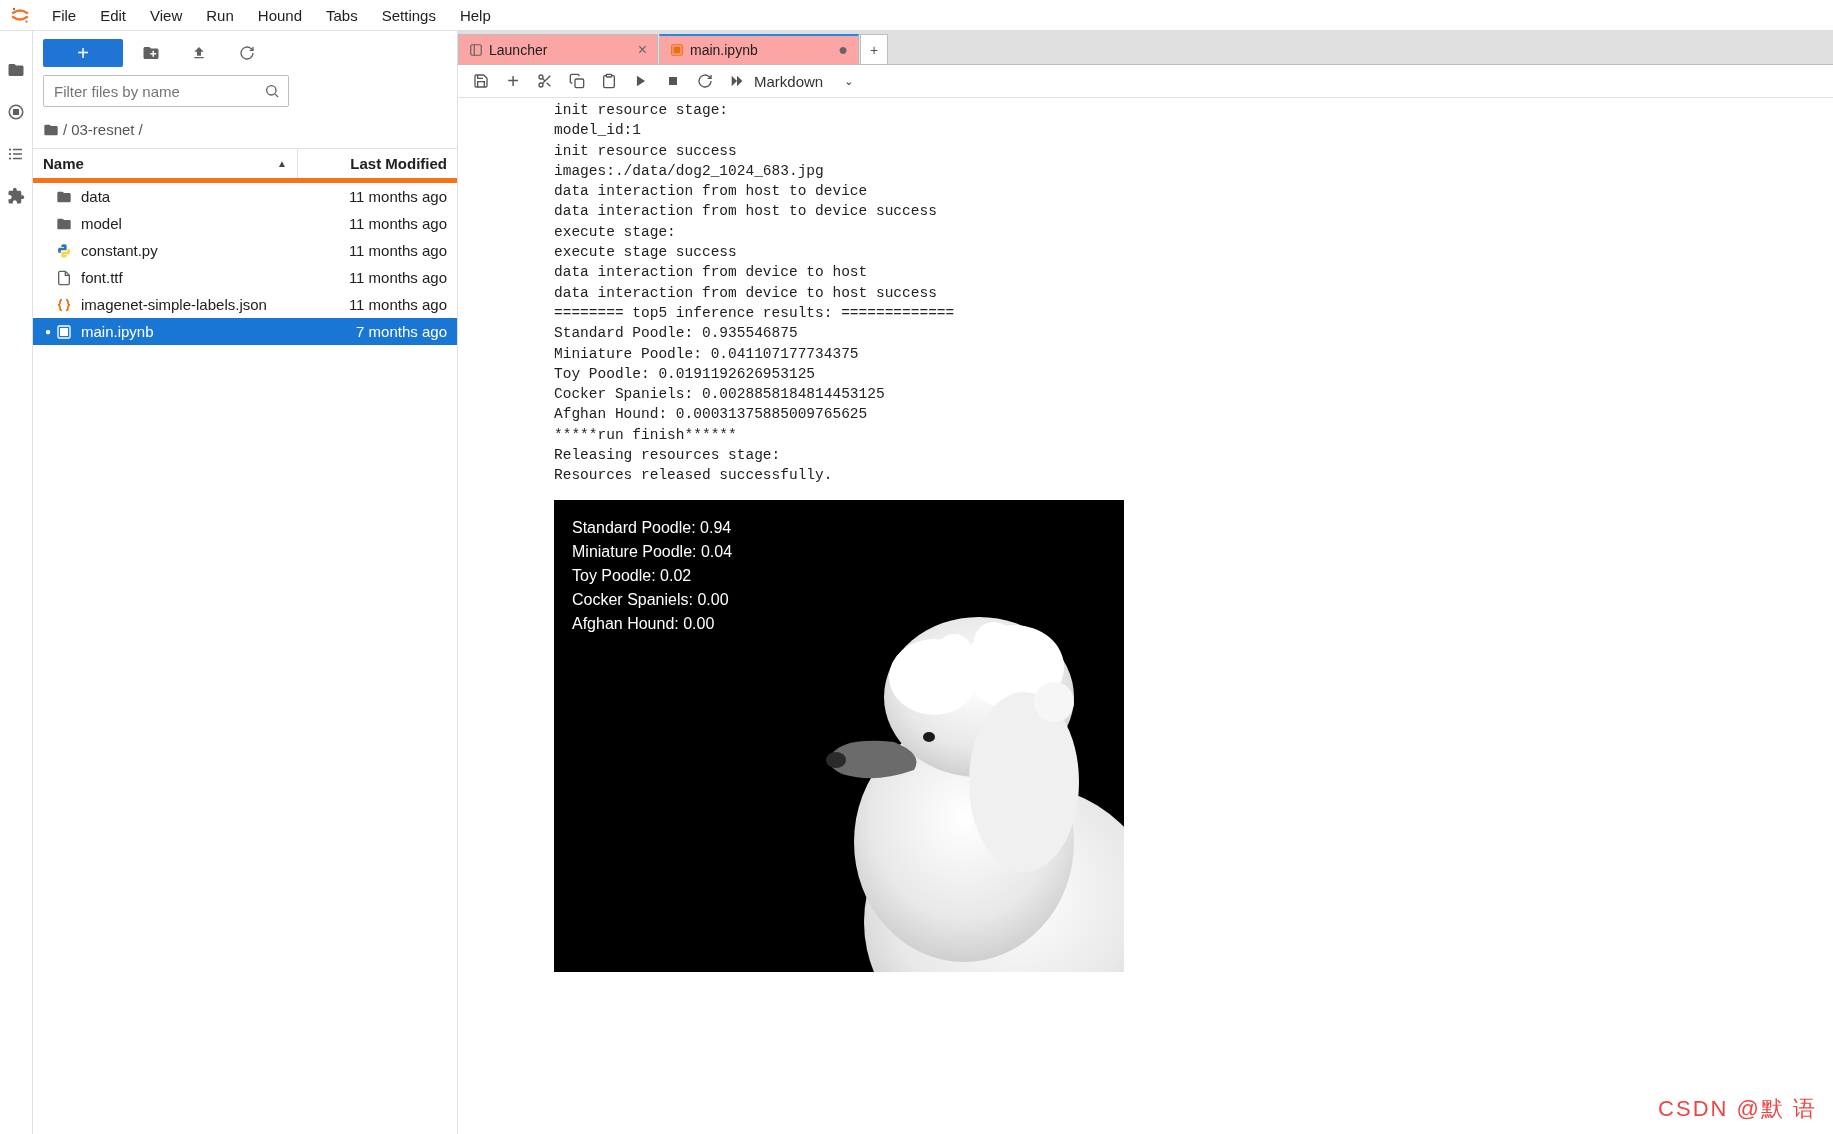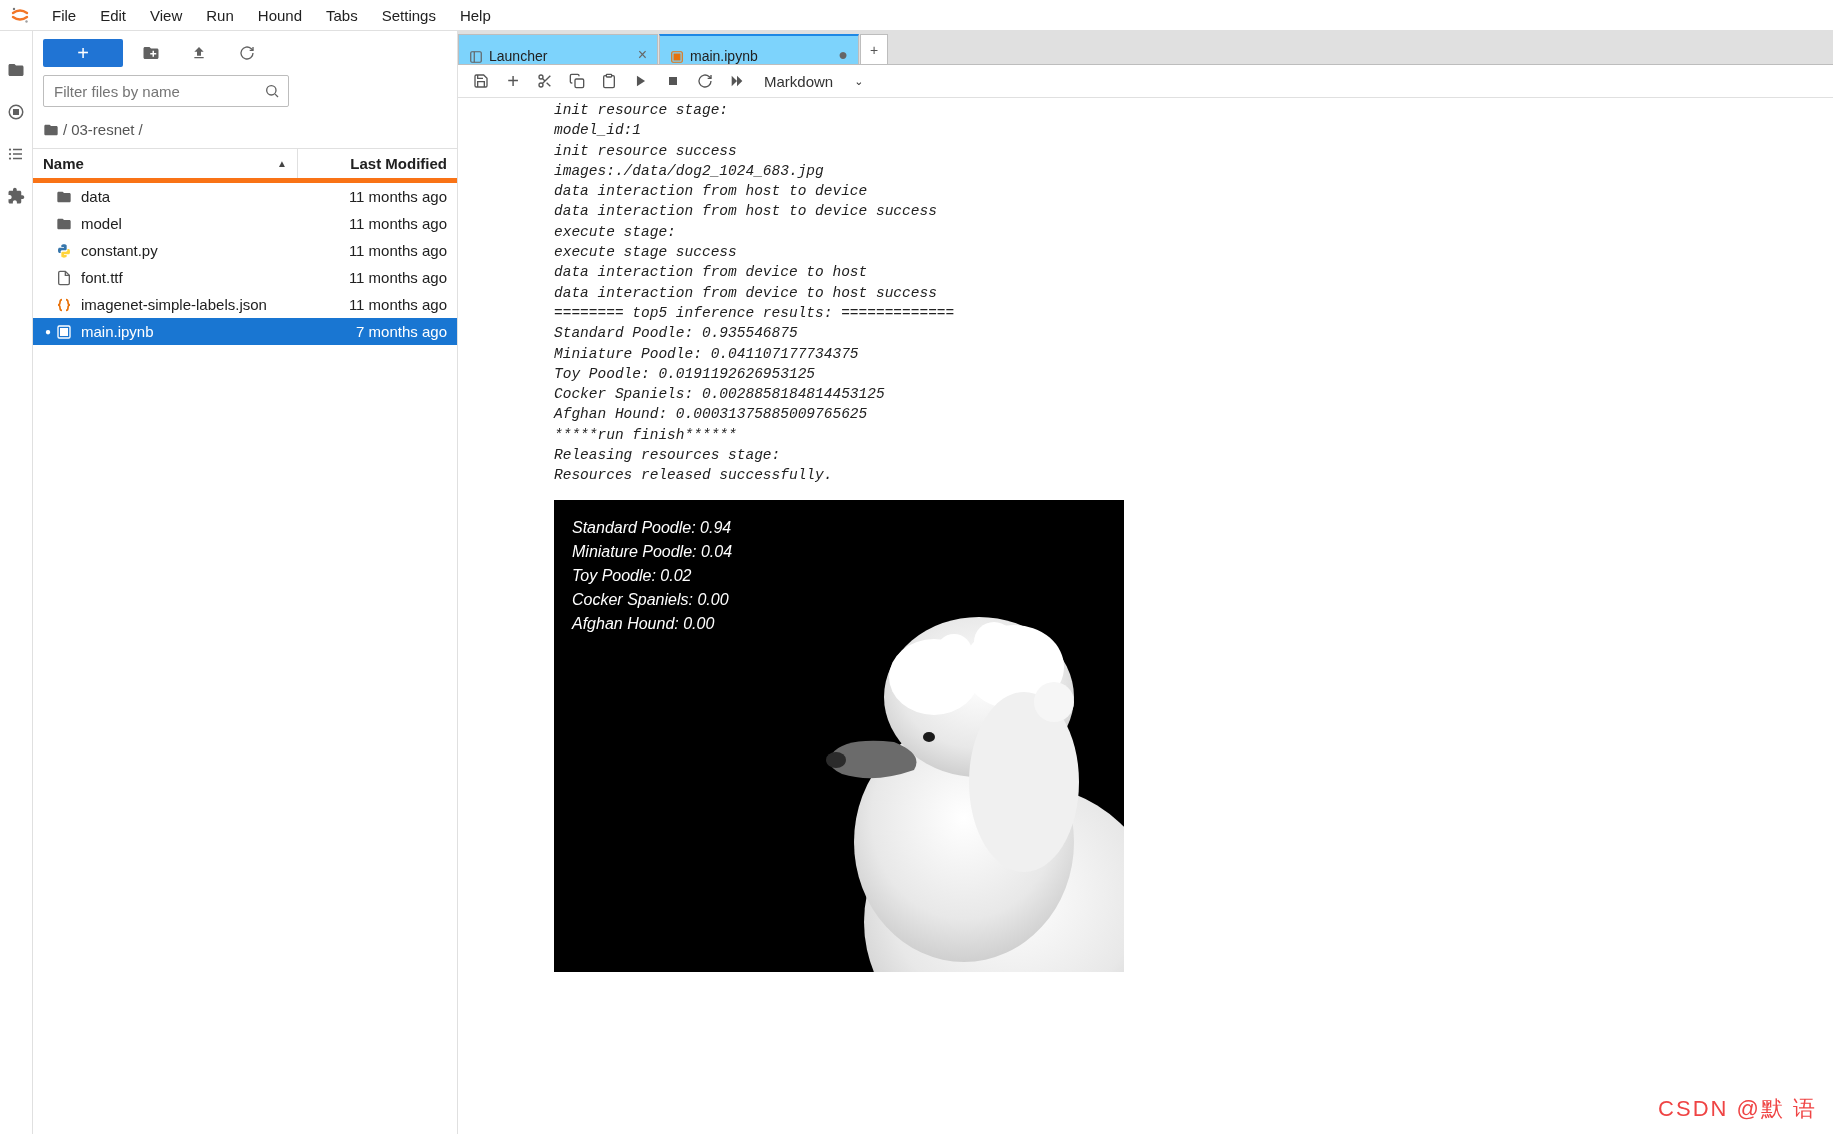--- a/index.html
+++ b/index.html
@@ -31,32 +31,32 @@
   .file-list { flex:1; overflow:auto;}
   .file-row { display:flex; align-items:center; padding:5px 10px; font-size:15px; cursor:pointer;}
   .file-row.selected { background:#1976d2; color:#fff;}
   .file-row .dot { width:10px; text-align:center; font-size:10px;}
   .file-row .ficon { width:22px; display:flex; justify-content:center; margin-right:6px;}
   .file-row .fname { flex:1; white-space:nowrap; overflow:hidden; text-overflow:ellipsis;}
   .file-row .fmod { width:150px; text-align:right; color:inherit;}
   
   .content { flex:1; display:flex; flex-direction:column; min-width:0; background:#fff;}
   .tabbar { height:34px; background:#e0e0e0; display:flex; align-items:flex-end; border-bottom:1px solid #bdbdbd; position:relative;}
-  .tab { height:30px; background:#7dd3fc; border:1px solid #bdbdbd; border-bottom:none; display:flex; align-items:flex-end; padding:0 10px; font-size:14px; margin-right:1px; position:relative; cursor:pointer; min-width:200px;}
+  .tab { height:30px; background:#fca5a5; border:1px solid #bdbdbd; border-bottom:none; display:flex; align-items:center; padding:0 10px; font-size:14px; margin-right:1px; position:relative; cursor:pointer; min-width:200px;}
   .tab .tab-icon { margin-right:6px; display:flex;}
   .tab .tab-label { flex:1; white-space:nowrap;}
   .tab .tab-close { margin-left:10px; color:#666; font-size:16px;}
   .tab.active { border-top:2px solid #1e88e5;}
   .tab-add { width:28px; height:30px; display:flex; align-items:center; justify-content:center; color:#555; cursor:pointer; background:#fff; border:1px solid #bdbdbd; border-bottom:none;}
   
   .nb-toolbar { height:33px; border-bottom:1px solid #e0e0e0; display:flex; align-items:center; padding:0 8px; gap:2px;}
   .nb-toolbar .nbt { width:30px; height:30px; display:flex; align-items:center; justify-content:center; color:#555; cursor:pointer; font-size:14px;}
-  .nb-toolbar .celltype { margin-left:10px; font-size:15px; color:#333; cursor:pointer; display:flex; align-items:center; gap:21px;}
-  
-  .nb-body { flex:1; overflow:auto; padding:0 0 40px 0;font-style:italic;}
+  .nb-toolbar .celltype { margin-left:0; font-size:15px; color:#333; cursor:pointer; display:flex; align-items:center; gap:21px;}
+  
+  .nb-body { flex:1; overflow:auto; padding:0 0 40px 0;}
   .promptcol { width:82px; flex-shrink:0;}
   .cell { display:flex; }
   .output-text { font-family: "Consolas","Courier New",monospace; font-size:14.5px; line-height:1.4; white-space:pre; color:#212121; padding:2px 0 10px 0;}
   .out-img { position:relative; width:570px; height:472px; background:#000; margin-top:4px; overflow:hidden;}
   .out-img .ov-text { position:absolute; left:18px; top:16px; color:#fff; font-size:16px; line-height:1.5; font-family:-apple-system,Segoe UI,sans-serif;}
   .poodle { position:absolute; right:-20px; bottom:-30px; }
   .watermark { position:fixed; right:16px; bottom:10px; color:#ef4444; font-size:22px; letter-spacing:2px; pointer-events:none;}
   svg { display:block; }
 </style>
 </head>

